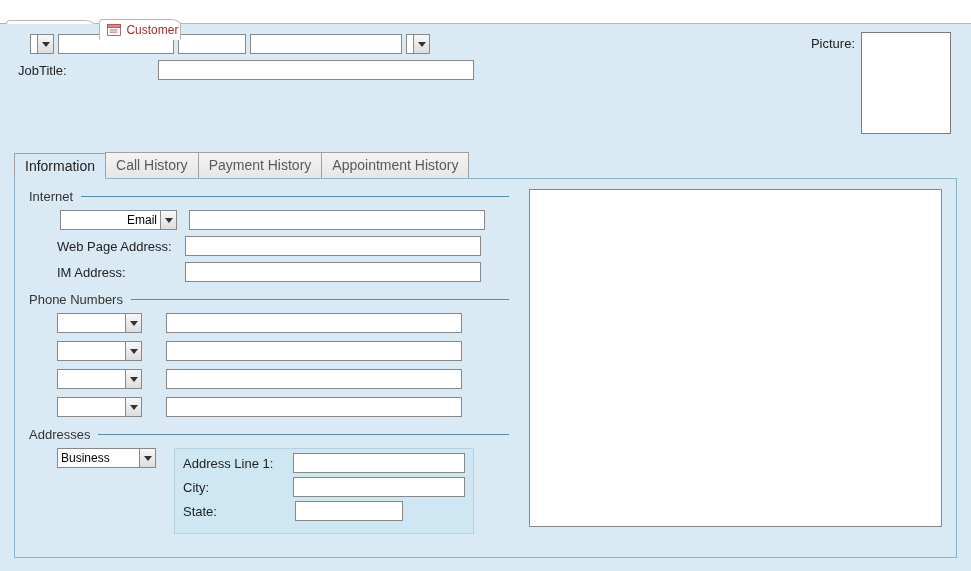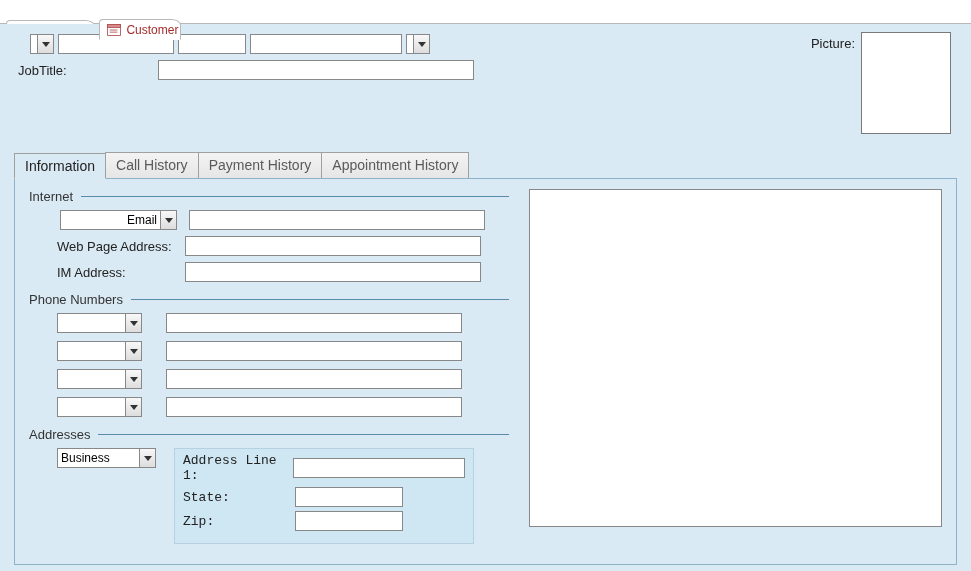--- a/index.html
+++ b/index.html
@@ -154,21 +154,21 @@
 
   
   .addr-wrap { display:flex; gap:18px; align-items:flex-start; }
   .addr-type .select input{ width:82px; text-align:left;}
   .addr-panel {
     background:#cfe6f3;
     border:1px solid #b6d2e2;
     padding:4px 8px 8px 8px;
     width:300px;
   }
-  .addr-panel .row .lbl{ width:100px;font-family:Liberation Mono, monospace; }
+  .addr-panel .row .lbl{ width:100px; }
   .addr-panel .row { margin-bottom:4px;}
 
   
   .notes-label{ margin-bottom:4px; }
   .notes-box {
     width:100%;
     height:338px;
     border:1px solid #888;
     background:#fff;
     resize:none;
@@ -348,25 +348,25 @@
                       </svg>
                     </div>
                   </div>
               </div>
               <div class="addr-panel">
                 <div class="row">
                     <span class="lbl">Address Line 1:</span>
                     <input class="txt" style="width: 175px;" value="">
                   </div>
                 <div class="row">
+                    <span class="lbl">City:</span>
+                    <input class="txt" style="width: 175px;" value="">
+                  </div>
+                <div class="row">
                     <span class="lbl">State:</span>
-                    <input class="txt" style="width: 108px;" value="">
-                  </div>
-                <div class="row">
-                    <span class="lbl">Zip:</span>
                     <input class="txt" style="width: 108px;" value="">
                   </div>
               </div>
             </div>
           </div>
         </div>
 
       </div>
 
       <div class="tabctrl-right">

